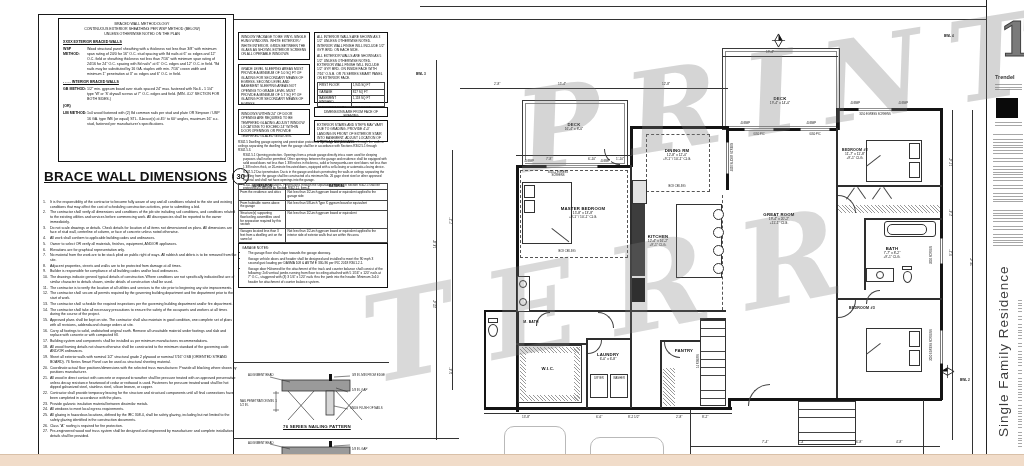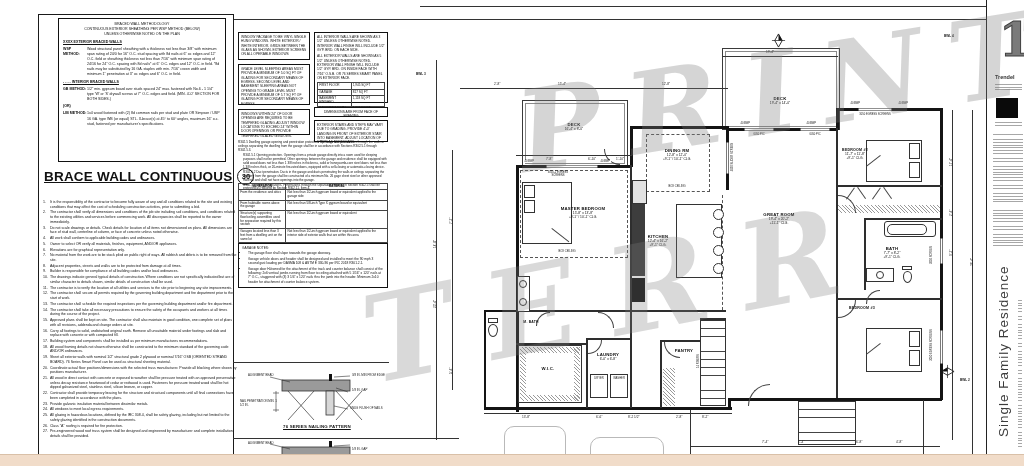--- a/index.html
+++ b/index.html
@@ -109,21 +109,21 @@
     <div class="mrow">
       <span class="ml">(OR)</span>
     </div>
     <div class="mrow">
       <span class="ml">LIB METHOD:</span>
       <span class="mt">1x4 wood fastened with (2) 8d common nails per stud and plate OR Simpson / USP 16 GA. type WB (or equal) STL. X-brace(s) at 45° to 60° angles, maximum 16" o.c. stud, fastened per manufacturer's specifications.</span>
     </div>
   </div>
 
   <div class="bw-title">
-    <span class="tt">BRACE WALL CONTINUOUS</span>
+    <span class="tt">BRACE WALL DIMENSIONS</span>
     <span class="badge">30</span>
   </div>
 
   <ol class="gnotes">
       <li>It is the responsibility of the contractor to become fully aware of any and all conditions related to the site and existing conditions that may affect the cost of scheduling construction activities, prior to submitting a bid.</li>
       <li>The contractor shall verify all dimensions and conditions of the job site including soil conditions, and conditions related to the existing utilities and services before commencing work. All discrepancies shall be reported to the owner immediately.</li>
       <li>Do not scale drawings or details. Check details for location of all items not dimensioned on plans. All dimensions are face of stud wall, centerline of column, or face of concrete unless noted otherwise.</li>
       <li>All work shall conform to applicable building codes and ordinances.</li>
       <li>Owner to select OR verify all materials, finishes, equipment, AND/OR appliances.</li>
       <li>Elevations are for graphical representation only.</li>

